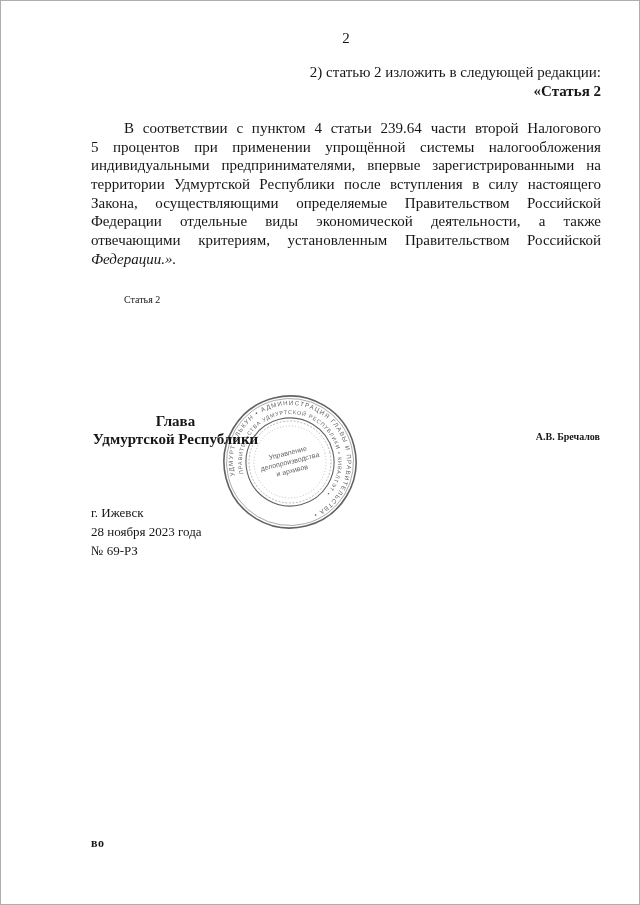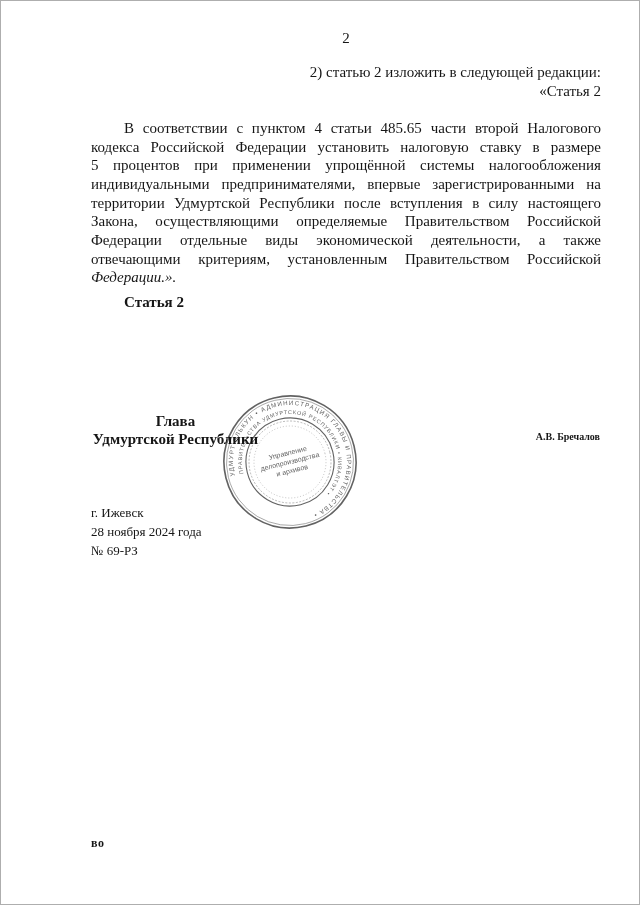--- a/index.html
+++ b/index.html
@@ -25,39 +25,39 @@
     font-size: 15px;
   }
 
   .textcol {
     left: 90px; width: 510px;
     font-size: 15px;
     line-height: 18.65px;
   }
   .intro { top: 62px; text-align: right; }
   .intro .line { padding-left: 33px; }
-  .bold { font-weight: normal; }
+  .bold { font-weight: bold; }
 
   .para1 { top: 118px; }
   .para2 { top: 327px; }
   .jline {
     text-align: justify;
     text-align-last: justify;
   }
   .lastline {
     text-align: right;
     text-align-last: left;
     font-style: italic;
   }
   .indent { text-indent: 33px; }
 
   .art2 {
     top: 293px; left: 123px;
-    font-size: 15px;
-    font-weight: bold;
+    font-size: 10px;
+    font-weight: normal;
   }
 
   .sig-title {
     top: 411px; left: 90px; width: 169px;
     text-align: center;
     font-size: 15px;
     font-weight: bold;
     line-height: 18px;
   }
   .sig-name {
@@ -97,22 +97,21 @@
 <div class="page">
 
   <div class="abs pagenum">2</div>
 
   <div class="abs textcol intro">
     <div class="line">2) статью 2 изложить в следующей редакции:</div>
     <div class="line bold">«Статья 2</div>
   </div>
 
   <div class="abs textcol para1">
-    <div class="jline indent">В соответствии с пунктом 4 статьи 485.65 части второй Налогового</div>
-    <div class="jline">кодекса Российской Федерации установить налоговую ставку в размере</div>
+    <div class="jline indent">В соответствии с пунктом 4 статьи 239.64 части второй Налогового</div>
     <div class="jline">5 процентов при применении упрощённой системы налогообложения</div>
     <div class="jline">индивидуальными предпринимателями, впервые зарегистрированными на</div>
     <div class="jline">территории Удмуртской Республики после вступления в силу настоящего</div>
     <div class="jline">Закона, осуществляющими определяемые Правительством Российской</div>
     <div class="jline">Федерации отдельные виды экономической деятельности, а также</div>
     <div class="jline">отвечающими критериям, установленным Правительством Российской</div>
     <div class="lastline">Федерации.».</div>
   </div>
 
   <div class="abs art2">Статья 2</div>
@@ -145,19 +144,19 @@
         </text>
         <text x="70" y="63" text-anchor="middle" font-size="7">Управление</text>
         <text x="70" y="72" text-anchor="middle" font-size="7">делопроизводства</text>
         <text x="70" y="81" text-anchor="middle" font-size="7">и архивов</text>
       </g>
     </svg>
   </div>
 
   <div class="abs issuance">
     <div>г. Ижевск</div>
-    <div>28 ноября 2024 года</div>
+    <div>28 ноября 2023 года</div>
     <div>№ 69-РЗ</div>
   </div>
 
   <div class="abs footer-code">во</div>
 
 </div>
 
 </body></html>

